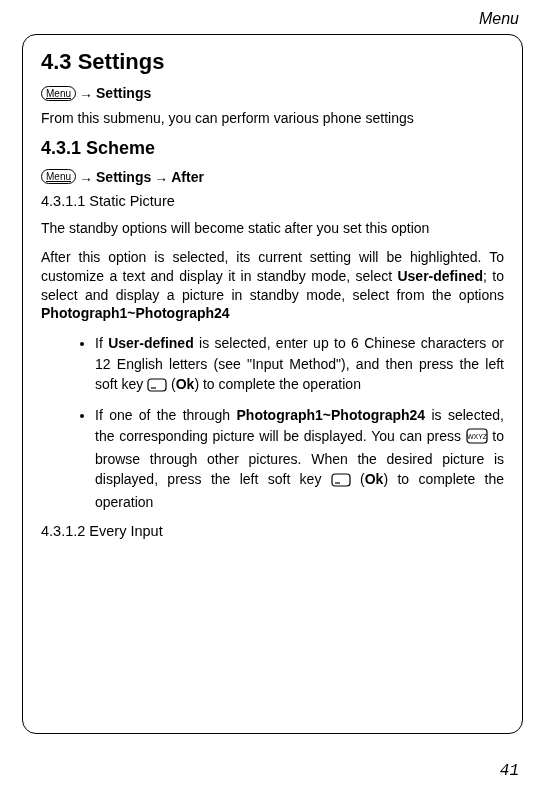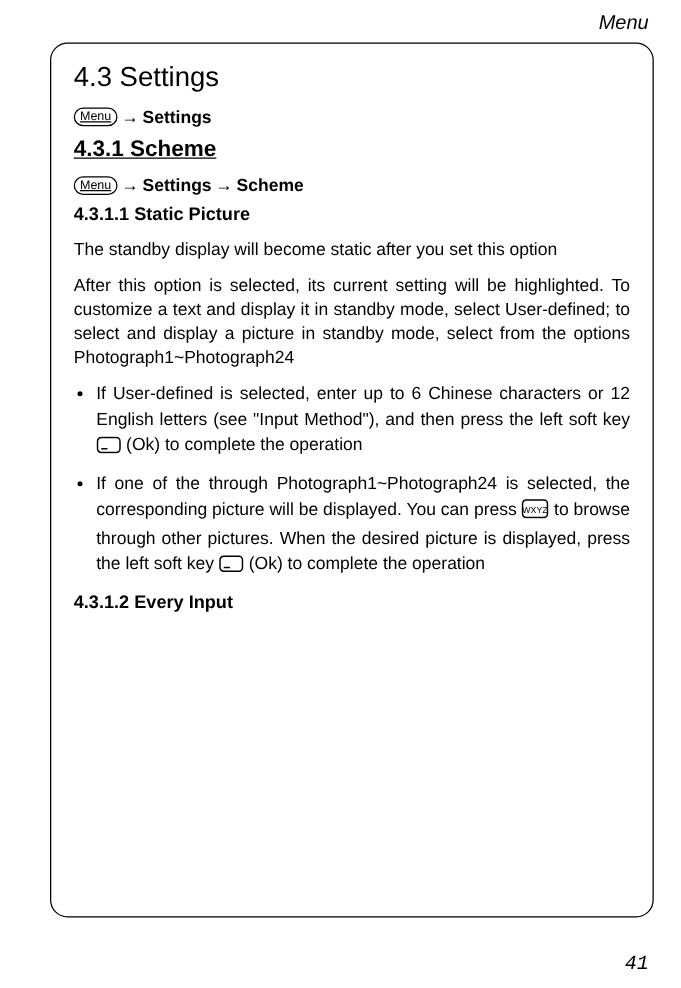--- a/index.html
+++ b/index.html
@@ -1,61 +1,61 @@
 <!DOCTYPE html>
 <html><head>
 <meta charset="utf-8">
 <style>
   * { box-sizing: border-box; margin: 0; padding: 0; }
   html, body { width: 545px; height: 790px; background: #fff; font-family: Arial, Helvetica, sans-serif; }
   .page {
     width: 545px;
     height: 790px;
-    padding: 10px 22px 14px 40px;
+    padding: 10px 22px 14px 22px;
     position: relative;
   }
   .header {
     text-align: right;
     font-style: italic;
     font-size: 16px;
     margin-bottom: 6px;
     padding-right: 4px;
   }
   .frame {
     border: 1.5px solid #000;
     border-radius: 14px;
     width: 100%;
     height: 700px;
     padding: 14px 18px 18px 18px;
     overflow: hidden;
   }
-  .h1 { font-size: 22px; font-weight: normal; margin-bottom: 10px; }
+  .h1 { font-size: 22px; font-weight: bold; margin-bottom: 10px; }
   .navpath { font-size: 14px; font-weight: bold; margin-bottom: 8px; display: flex; align-items: center; flex-wrap: wrap; gap: 2px; }
   .navpath .arrow { font-weight: normal; margin: 0 1px; }
   .menu-icon {
     display: inline-flex;
     align-items: center;
     justify-content: center;
     border: 1.2px solid #000;
     border-radius: 10px;
     padding: 0px 4px;
     font-size: 10px;
     height: 15px;
     line-height: 13px;
     font-weight: normal;
     font-family: Arial, sans-serif;
     text-decoration: underline;
     text-underline-offset: 1px;
   }
   .para { font-size: 14px; line-height: 1.35; margin-bottom: 10px; text-align: justify; }
-  .h2 { font-size: 18px; font-weight: bold; margin: 6px 0 10px 0; text-decoration: underline; }
-  .h3 { font-size: 14.5px; font-weight: bold; margin: 6px 0 10px 0; }
+  .h2 { font-size: 18px; font-weight: bold; margin: 6px 0 10px 0; }
+  .h3 { font-size: 14.5px; font-weight: normal; margin: 6px 0 10px 0; }
   .list { margin: 0 0 10px 0; padding-left: 18px; }
-  .list li { font-size: 14px; line-height: 1.45; text-align: justify; margin-bottom: 8px; list-style-type: disc; }
-  b { font-weight: normal; }
+  .list li { font-size: 14px; line-height: 1.45; text-align: justify; margin-bottom: 8px; list-style-type: disc; margin-left: 36px; }
+  b { font-weight: bold; }
   .softkey-icon {
     display: inline-block;
     vertical-align: -3px;
   }
   .browse-icon {
     display: inline-block;
     vertical-align: -3px;
   }
   .pagenum {
     position: absolute;
@@ -75,35 +75,36 @@
   <div class="frame">
 
     <div class="h1">4.3 Settings</div>
 
     <div class="navpath">
       <span class="menu-icon">Menu</span>
       <span class="arrow">→</span>
       <span>Settings</span>
     </div>
 
+    <div class="para">From this submenu, you can perform various phone settings</div>
 
     <div class="h2">4.3.1 Scheme</div>
 
     <div class="navpath">
       <span class="menu-icon">Menu</span>
       <span class="arrow">→</span>
       <span>Settings</span>
       <span class="arrow">→</span>
-      <span>Scheme</span>
+      <span>After</span>
     </div>
 
 
     <div class="h3">4.3.1.1 Static Picture</div>
 
-    <div class="para">The standby display will become static after you set this option</div>
+    <div class="para">The standby options will become static after you set this option</div>
 
     <div class="para">
       <span>After this option is selected, its current setting will be highlighted. To customize a text and display it in standby mode, select </span><b>User-defined</b><span>; to select and display a picture in standby mode, select from the options </span><b>Photograph1~Photograph24</b>
     </div>
 
     <ul class="list">
       <li>
         <span>If </span><b>User-defined</b><span> is selected, enter up to 6 Chinese characters or 12 English letters (see "Input Method"), and then press the left soft key </span><span class="softkey-icon"><svg width="20" height="14" viewBox="0 0 20 14">
               <rect x="1" y="1" width="18" height="12" rx="3" ry="3" fill="none" stroke="#000" stroke-width="1.2"></rect>
               <line x1="4" y1="10" x2="9" y2="10" stroke="#000" stroke-width="1.2"></line>

